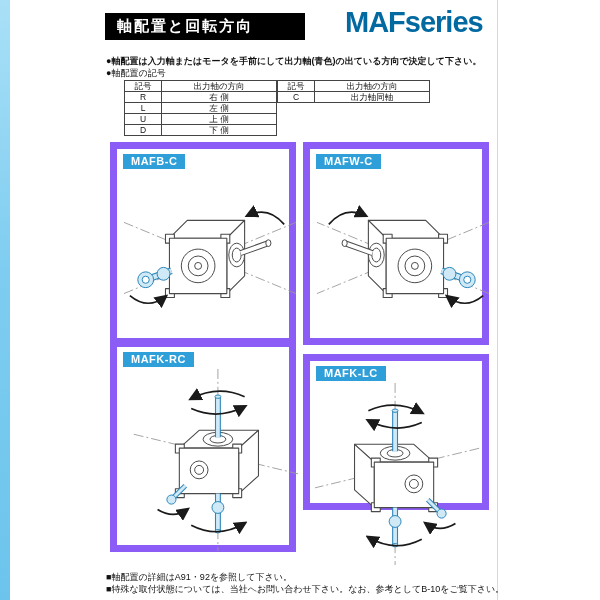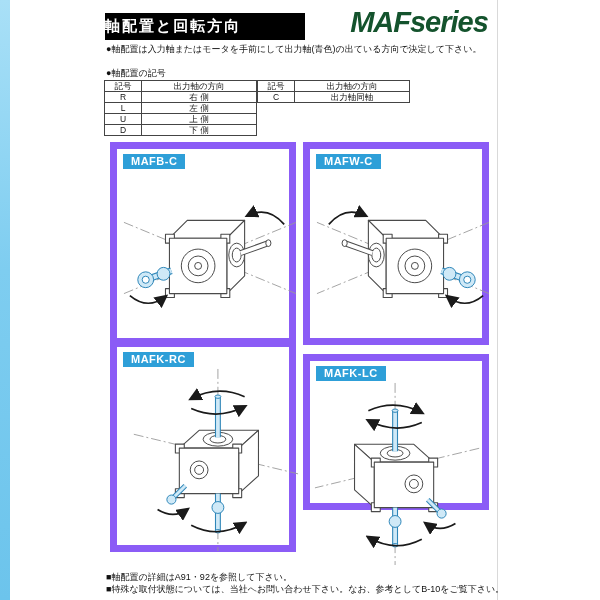--- a/index.html
+++ b/index.html
@@ -11,32 +11,32 @@
   .edge-band {
     position:absolute; left:0; top:0; width:10px; height:600px;
     background:linear-gradient(180deg,#a9e0f7 0%,#7ecdf0 45%,#6cc4ec 100%);
   }
   .page-right-line {
     position:absolute; left:497px; top:0; width:1px; height:600px; background:#d9d9d9;
   }
   .titlebar {
     position:absolute; left:105px; top:13px; width:200px; height:27px;
     background:#000; color:#fff; box-sizing:border-box;
-    display:flex; align-items:center; 
+    display:flex; align-items:center; padding-left:12px;
     font-size:15px; font-weight:bold; letter-spacing:2px;
   }
   .series-logo {
-    position:absolute; left:345px; top:6px; width:148px; text-align:center;
-    font-size:29px; font-weight:bold; font-style:italic;
-    color:#14532d; letter-spacing:-1px; white-space:nowrap;
+    position:absolute; left:345px; top:6px; width:148px; text-align:left;
+    font-size:29px; font-weight:bold; 
+    color:#0369a1; letter-spacing:-1px; white-space:nowrap;
   }
   .note { position:absolute; left:106px; font-size:9px; line-height:11px; white-space:nowrap; }
-  .note-1 { top:44px; }
+  .note-1 { top:56px;font-weight:bold; }
   .note-2 { top:68px; }
-  .tables { position:absolute; left:104px; top:80px; display:flex; align-items:flex-start; }
+  .tables { position:absolute; left:124px; top:80px; display:flex; align-items:flex-start; }
   table.tbl { border-collapse:collapse; background:#fff; font-size:8.5px; }
   .tbl th, .tbl td {
     border:1px solid #444; height:10px; line-height:10px;
     padding:0 3px; font-weight:normal; text-align:center; white-space:nowrap;
   }
   .c-sym { width:30px; }
   .c-dir { width:108px; }
   .panel {
     position:absolute; border:7px solid #8b5cf6; background:#fff; box-sizing:border-box;
   }

